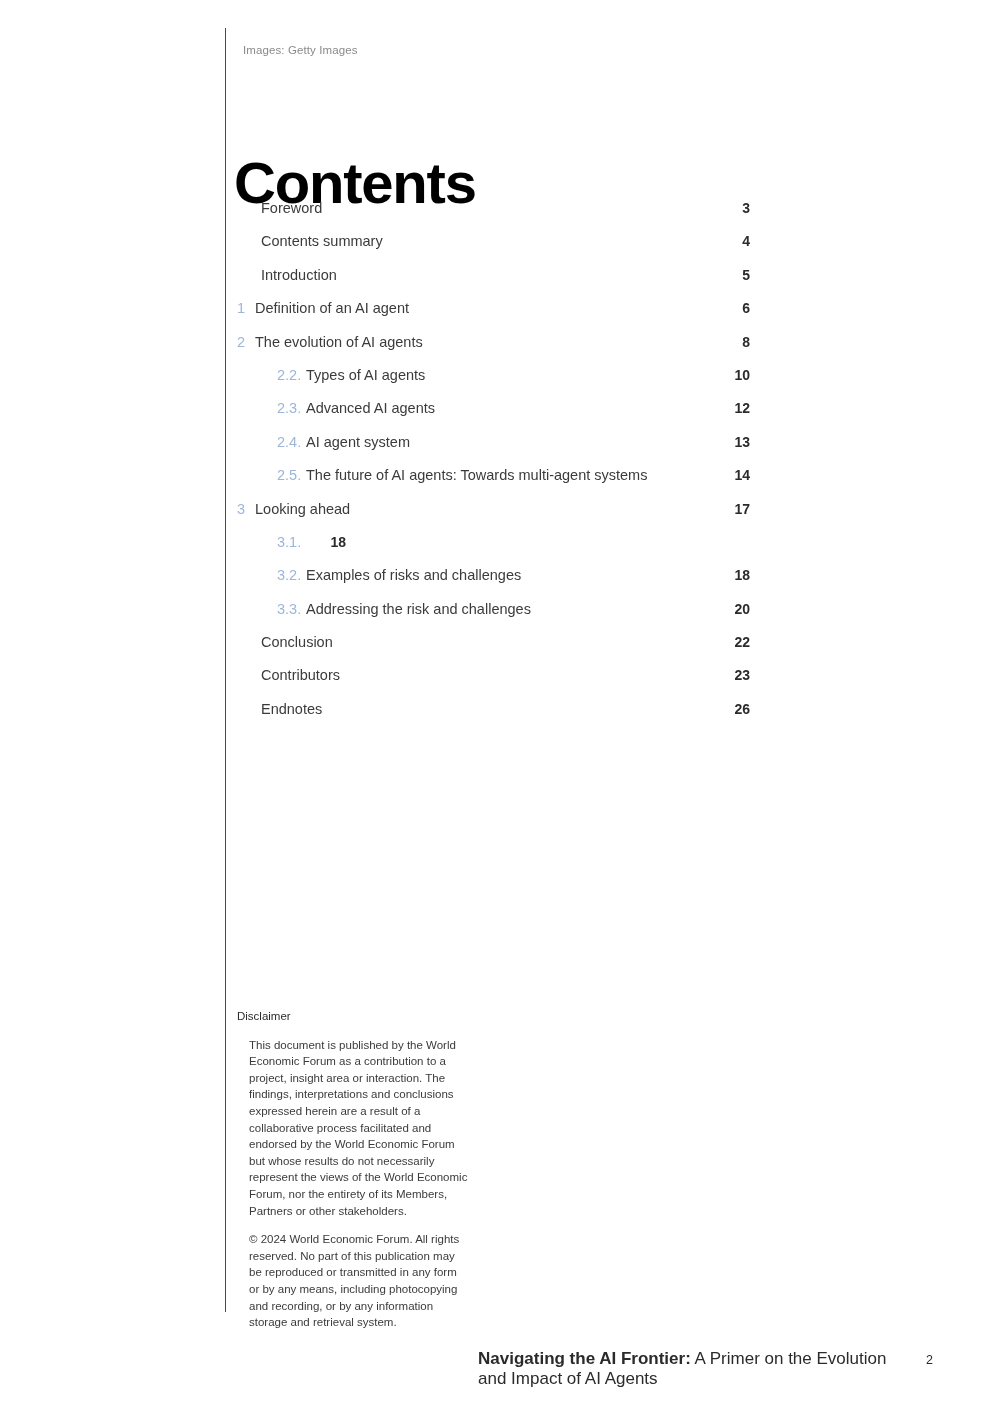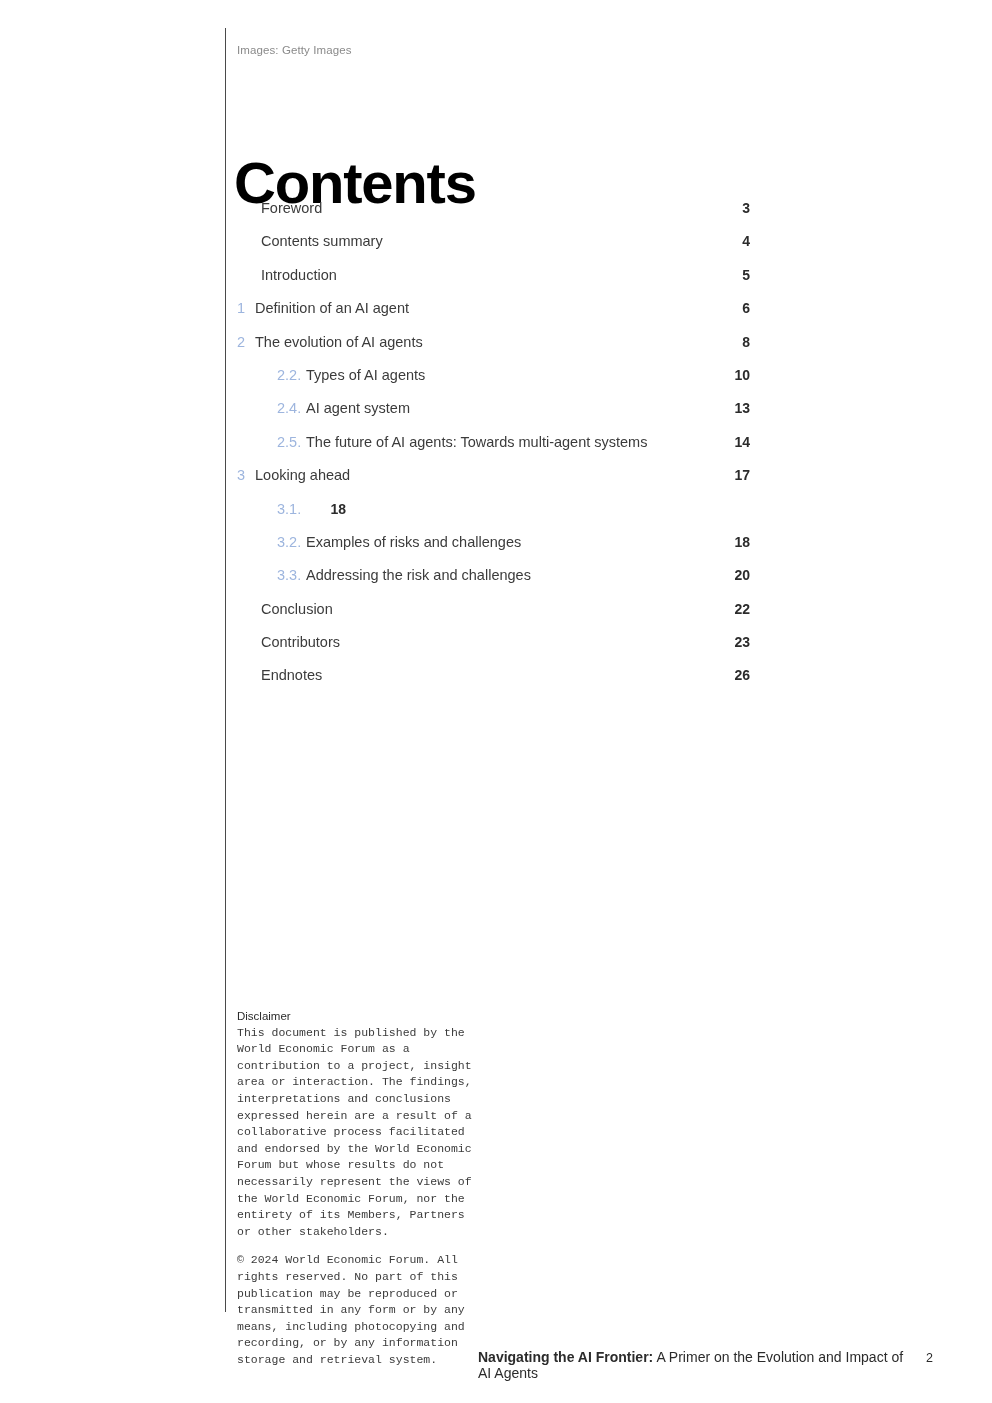--- a/index.html
+++ b/index.html
@@ -21,21 +21,21 @@
     position: absolute;
     left: 225px;
     top: 28px;
     width: 1px;
     height: 1284px;
     background: #4a4a4a;
   }
 
   .credit {
     position: absolute;
-    left: 237px;
+    left: 243px;
     top: 44px;
     font-size: 11.5px;
     color: #8a8a8a;
     letter-spacing: 0.1px;
   }
 
   .page-title {
     position: absolute;
     left: 234px;
     top: 106px;
@@ -102,36 +102,35 @@
   .disclaimer-title {
     font-size: 11.5px;
     font-weight: normal;
     color: #2b2b2b;
     line-height: 16.6px;
   }
   .disclaimer-para {
     font-size: 11.5px;
     color: #3b3b3b;
     line-height: 16.6px;
-    margin: 0;
-    font-family: Liberation Mono, monospace;
+    margin: 12px;
   }
   .disclaimer-para.spaced { margin-top: 12px; }
 
   
   .footer {
     position: absolute;
     left: 478px;
     top: 1349px;
     width: 455px;
     display: flex;
     align-items: baseline;
   }
   .footer-title {
-    font-size: 14px;
+    font-size: 17px;
     color: #2b2b2b;
     flex: 1 1 auto;
   }
   .footer-title b { font-weight: bold; }
   .footer-page {
     font-size: 12.5px;
     color: #2b2b2b;
     flex: 0 0 auto;
     text-align: right;
     width: 26px;
@@ -168,20 +167,25 @@
       </div>
       <div class="toc-row lvl1">
         <span class="toc-num">2</span>
         <span class="toc-label">The evolution of AI agents</span>
         <span class="toc-page">8</span>
       </div>
       <div class="toc-row lvl2">
         <span class="toc-num">2.2.</span>
         <span class="toc-label">Types of AI agents</span>
         <span class="toc-page">10</span>
+      </div>
+      <div class="toc-row lvl2">
+        <span class="toc-num">2.3.</span>
+        <span class="toc-label">Advanced AI agents</span>
+        <span class="toc-page">12</span>
       </div>
       <div class="toc-row lvl2">
         <span class="toc-num">2.4.</span>
         <span class="toc-label">AI agent system</span>
         <span class="toc-page">13</span>
       </div>
       <div class="toc-row lvl2">
         <span class="toc-num">2.5.</span>
         <span class="toc-label">The future of AI agents: Towards multi-agent systems</span>
         <span class="toc-page">14</span>

